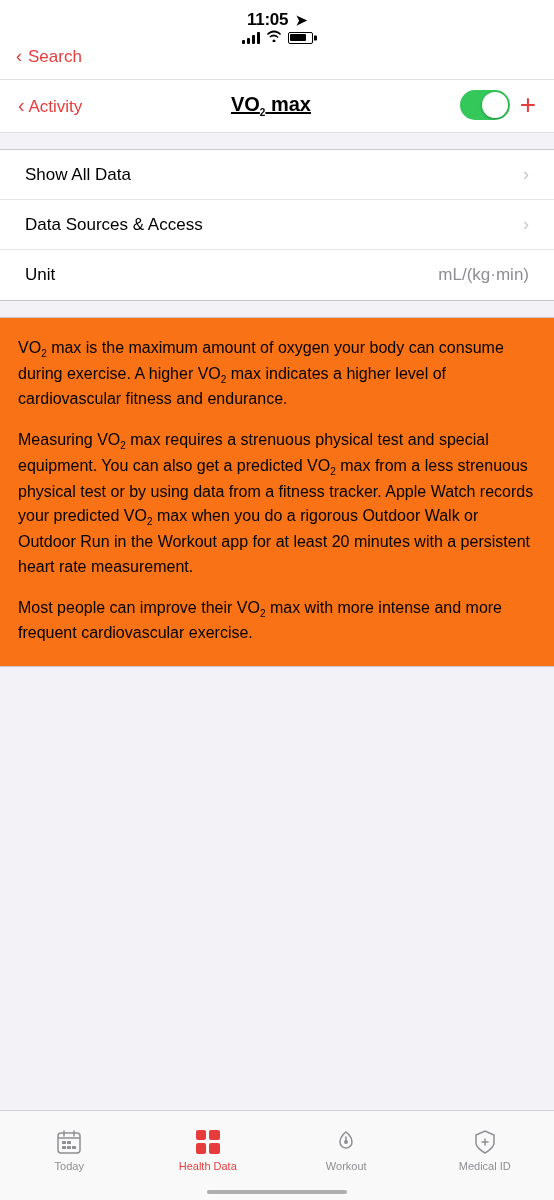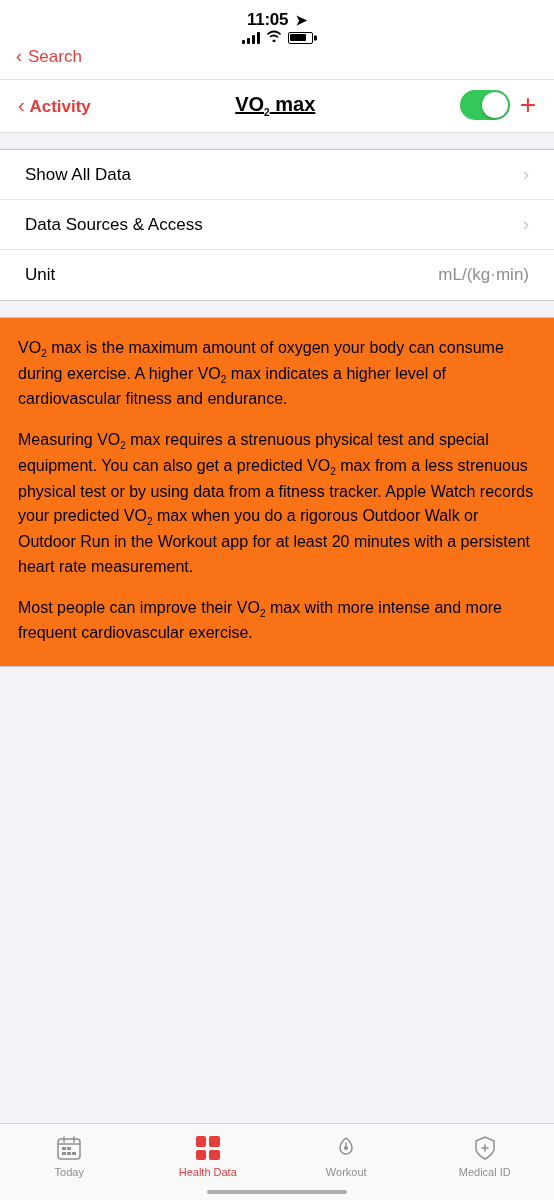--- a/index.html
+++ b/index.html
@@ -156,21 +156,21 @@
       position: fixed;
       bottom: 0;
       left: 0;
       width: 554px;
       background: #f9f9f9;
       border-top: 1px solid #d0d0d5;
       display: flex;
       justify-content: space-around;
       align-items: center;
       padding: 8px 0 20px;
-      height: 77px;
+      height: 90px;
     }
     .tab-item {
       display: flex;
       flex-direction: column;
       align-items: center;
       gap: 4px;
       cursor: pointer;
       flex: 1;
     }
     .tab-icon {
@@ -250,21 +250,21 @@
     <span class="back-chevron">‹</span>
     <span>Search</span>
   </div>
 </div>
 
 <div class="content-area">
 
   <div style="background:#fff; border-bottom: 1px solid #e0e0e0; padding: 10px 18px 12px; display:flex; align-items:center; justify-content:space-between;">
     <div style="color:#e63c3c; font-size:17px; cursor:pointer;">
       <span style="font-size:20px; font-weight:300;">‹</span>
-      <span style="font-weight:700;">Activity</span>
+      <span style="font-weight:400;">Activity</span>
     </div>
     <div style="flex:1; text-align:center;">
       <span style="font-size:20px; font-weight:700;text-decoration:underline;">VO<sub>2</sub> max</span>
     </div>
     <div style="display:flex; align-items:center; gap:10px;">
 
       <div style="width:50px; height:30px; background:#34c759; border-radius:15px; position:relative; overflow:hidden; cursor:pointer;">
         <div style="width:26px; height:26px; background:white; border-radius:50%; position:absolute; top:2px; right:2px; box-shadow:0 1px 3px rgba(0,0,0,0.3);"></div>
       </div>
       <span style="color:#e63c3c; font-size:28px; font-weight:300; cursor:pointer; line-height:1;">+</span>

